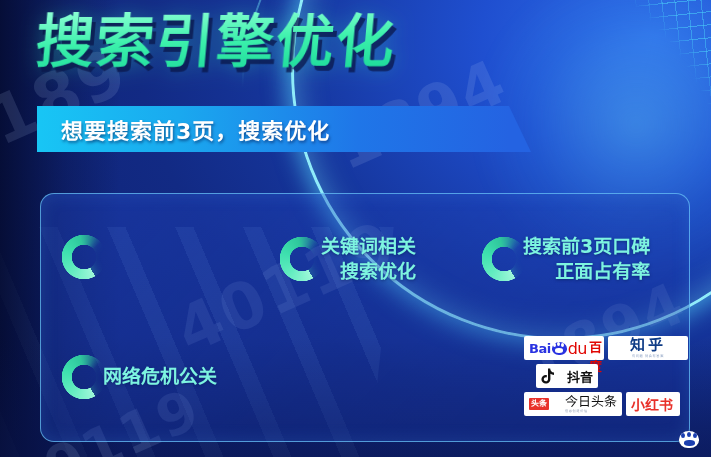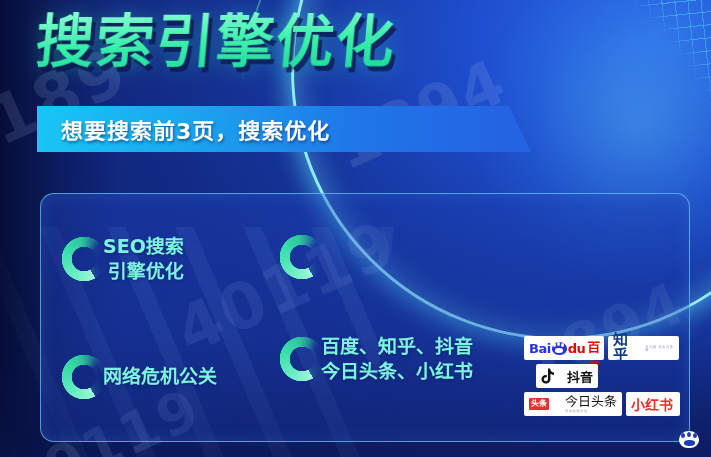--- a/index.html
+++ b/index.html
@@ -153,36 +153,36 @@
     position:absolute;left:524px;top:336px;width:168px;
     display:flex;flex-wrap:wrap;gap:4px 4px;align-content:flex-start;
   }
   .logo{
     background:#ffffff;border-radius:2px;
     display:flex;align-items:center;justify-content:space-between;
     height:24px;padding:0 5px;box-sizing:border-box;
     font-family:"DejaVu Sans","Liberation Sans",sans-serif;
   }
   .logo-baidu{width:80px;}
-  .logo-zhihu{width:71px;flex-direction:row;justify-content:center;gap:0;}
+  .logo-zhihu{width:80px;flex-direction:column;justify-content:center;gap:0;}
   .logo-douyin{width:62px;margin-left:12px;}
   .logo-toutiao{width:98px;}
   .logo-xhs{width:54px;}
 
   .bd-bai{color:#2932e1;font-weight:800;font-size:13px;letter-spacing:-.5px;}
   .bd-paw{
     width:15px;height:13px;margin:0 1px;position:relative;flex:none;
     background:#2932e1;border-radius:50% 50% 45% 45%;
   }
   .bd-paw i{position:absolute;background:#fff;border-radius:50%;}
   .bd-paw i:nth-child(1){width:3px;height:4px;left:1.5px;top:1px;}
   .bd-paw i:nth-child(2){width:3px;height:4px;left:5.5px;top:0px;}
   .bd-paw i:nth-child(3){width:3px;height:4px;left:9.5px;top:1px;}
   .bd-paw i:nth-child(4){width:8px;height:5px;left:3.5px;top:6.5px;border-radius:45%;}
-  .bd-du{color:#e10602;font-weight:700;font-size:13px;letter-spacing:-.5px;}
+  .bd-du{color:#e10602;font-weight:400;font-size:16px;letter-spacing:-.5px;}
   .bd-cn{color:#e10602;font-weight:700;font-size:13px;margin-left:2px;margin-top:16px;}
 
   .zh-main{color:#0f3c86;font-weight:800;font-size:15px;line-height:1;letter-spacing:3px;}
   .zh-sub{color:#8fa3c4;font-size:3.2px;letter-spacing:.6px;line-height:1;margin-top:2px;}
 
   .dy-note{
     width:14px;height:16px;flex:none;margin-right:3px;position:relative;
   }
   .dy-note svg{display:block;}
   .dy-cn{color:#111;font-weight:800;font-size:13px;letter-spacing:0;}
@@ -240,52 +240,52 @@
 
   <div class="sub-bar">
     <span class="sub-text">想要搜索前3页，搜索优化</span>
   </div>
 
   <div class="panel">
 
     <div class="feat-row" style="left:20px;top:40px;">
       <div class="feat">
         <span class="arc"></span>
-        <span class="feat-text">
-          <span class="l1">SEO搜索</span>
-          <span class="l2">引擎优化</span>
-        </span>
       </div>
     </div>
 
     <div class="feat-row" style="left:238px;top:40px;">
       <div class="feat">
         <span class="arc"></span>
+        <span class="feat-text">
+          <span class="l1">关键词相关</span>
+          <span class="l2">搜索优化</span>
+        </span>
       </div>
     </div>
 
+    <div class="feat-row" style="left:440px;top:40px;">
+      <div class="feat">
+        <span class="arc"></span>
+        <span class="feat-text">
+          <span class="l1">搜索前3页口碑</span>
+          <span class="l2">正面占有率</span>
+        </span>
+      </div>
+    </div>
 
     <div class="feat-row" style="left:20px;top:160px;">
       <div class="feat">
         <span class="arc"></span>
         <span class="feat-text">
           <span class="l1">网络危机公关</span>
         </span>
       </div>
     </div>
 
-    <div class="feat-row" style="left:238px;top:140px;">
-      <div class="feat">
-        <span class="arc"></span>
-        <span class="feat-text">
-          <span class="l1">百度、知乎、抖音</span>
-          <span class="l2">今日头条、小红书</span>
-        </span>
-      </div>
-    </div>
   </div>
 
   <div class="logos">
 
     <div class="logo logo-baidu">
       <span class="bd-bai">Bai</span>
       <span class="bd-paw">
           <i></i>
           <i></i>
           <i></i>

